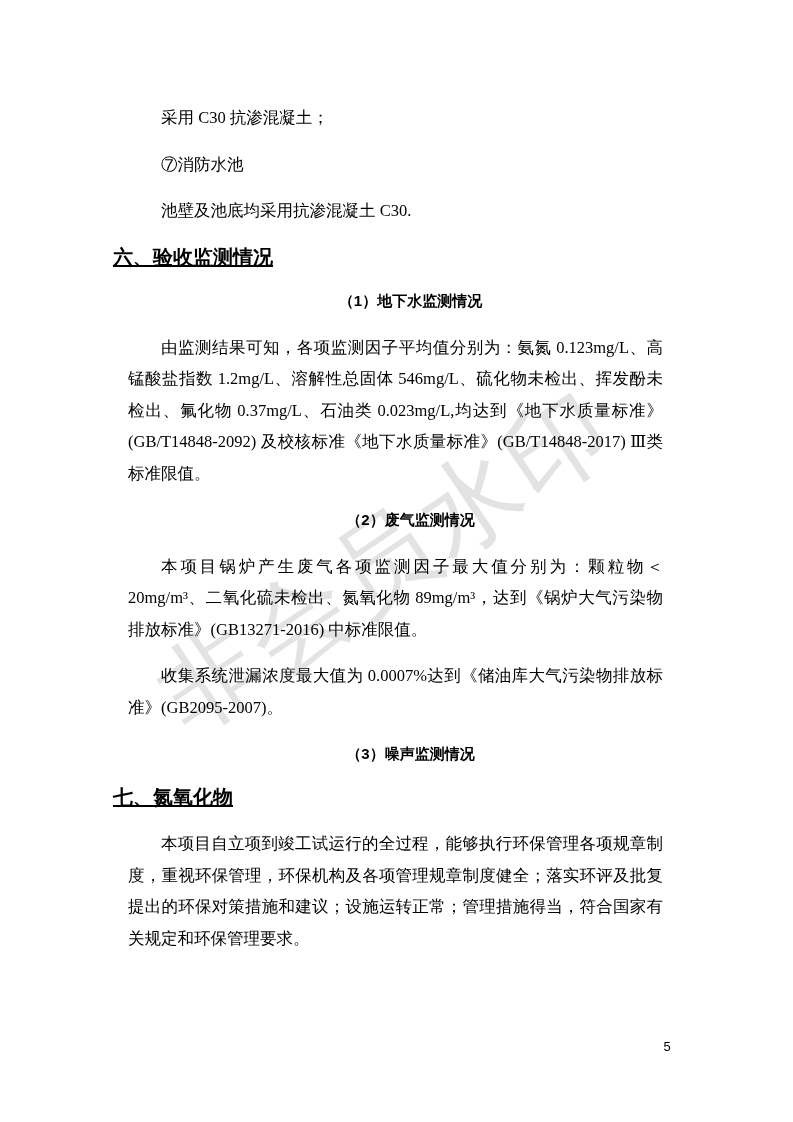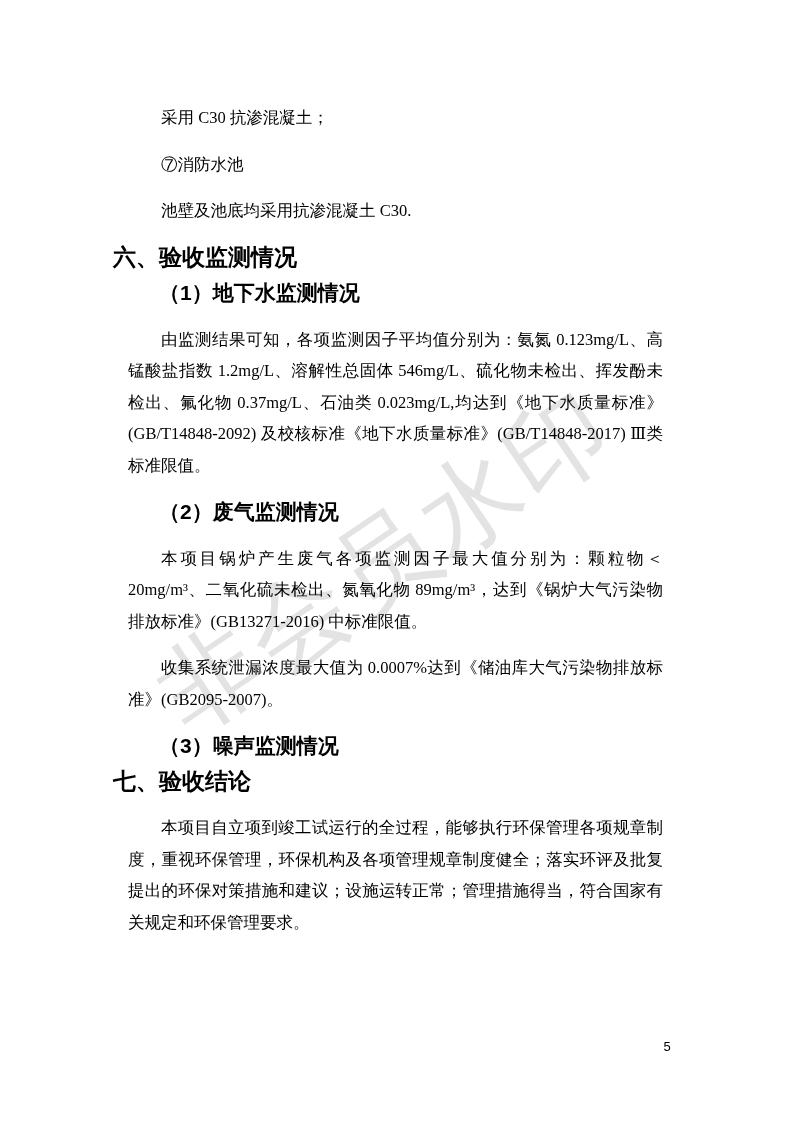--- a/index.html
+++ b/index.html
@@ -47,30 +47,31 @@
   .content p {
     margin: 15px;
     padding: 0;
     text-indent: 2em;
   }
   .content .h1 {
     margin: 0;
     text-indent: 0;
     font-family: "Liberation Sans", "DejaVu Sans", sans-serif;
     font-weight: bold;
-    font-size: 23px;
+    font-size: 20px;
     text-align: left;
+    text-decoration: underline;
   }
   .content .h2 {
-    margin: 4px;
+    margin: 12px;
     text-indent: 2em;
     font-family: "Liberation Sans", "DejaVu Sans", sans-serif;
     font-weight: bold;
-    font-size: 21px;
-    text-align: left;
+    font-size: 15px;
+    text-align: center;
   }
   .page-number {
     position: absolute;
     left: 655px;
     top: 1038px;
     width: 24px;
     text-align: center;
     font-size: 13px;
     line-height: 18px;
     z-index: 2;
@@ -103,21 +104,21 @@
     <p>本项目锅炉产生废气各项监测因子最大值分别为：颗粒物＜20mg/m³、二氧化硫未检出、氮氧化物 89mg/m³，达到《锅炉大气污染物排放标准》(GB13271-2016) 中标准限值。</p>
 
 
 
     <p>收集系统泄漏浓度最大值为 0.0007%达到《储油库大气污染物排放标准》(GB2095-2007)。</p>
 
 
     <p class="h2">（3）噪声监测情况</p>
 
 
-    <p class="h1">七、验收结论</p>
+    <p class="h1">七、氮氧化物</p>
 
     <p>本项目自立项到竣工试运行的全过程，能够执行环保管理各项规章制度，重视环保管理，环保机构及各项管理规章制度健全；落实环评及批复提出的环保对策措施和建议；设施运转正常；管理措施得当，符合国家有关规定和环保管理要求。</p>
 
   </div>
 
   <div class="page-number">5</div>
 
 </div>
 
 </body></html>

